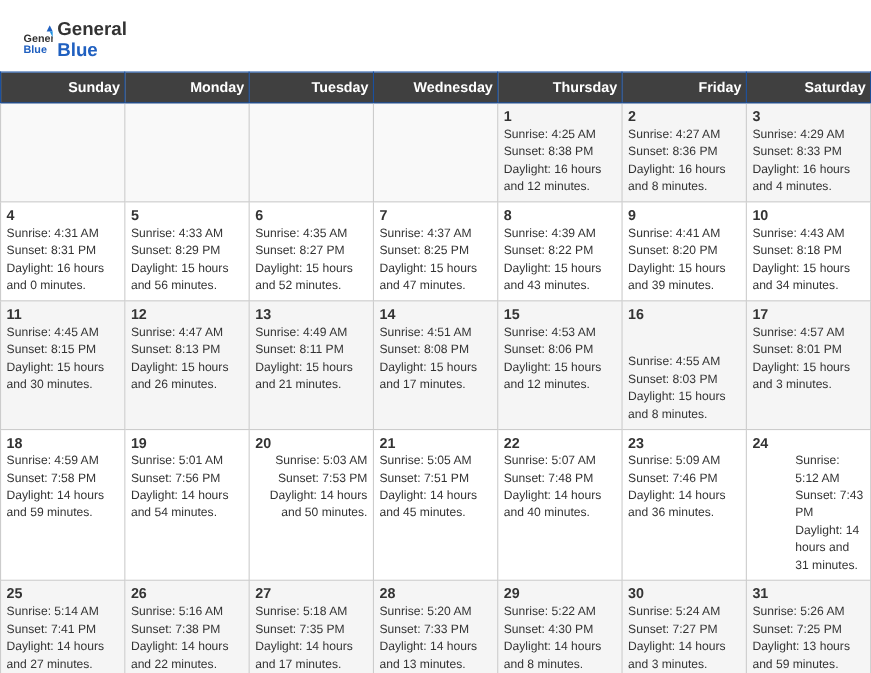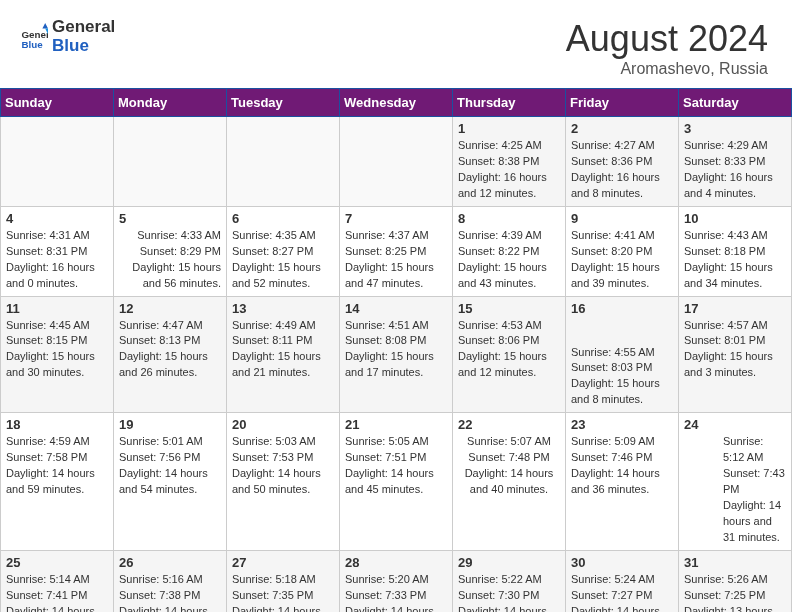--- a/index.html
+++ b/index.html
@@ -36,23 +36,23 @@
     .location {
       font-size: 16px;
       color: #555;
     }
     .calendar-table {
       width: 100%;
       border-collapse: collapse;
       font-size: 11px;
     }
     .calendar-table thead tr th {
-      background-color: #701a75;
+      background-color: #404040;
       color: #fff;
-      text-align: left;
+      text-align: right;
       padding: 6px 4px;
       font-size: 13px;
       font-weight: bold;
       border: 1px solid #1a50a0;
     }
     .calendar-table tbody tr td {
       border: 1px solid #ccc;
       vertical-align: top;
       padding: 4px 5px;
       width: 113px;
@@ -95,24 +95,20 @@
       <text x="2" y="22" font-size="14" font-weight="bold" fill="#333">General</text>
       <text x="2" y="36" font-size="14" font-weight="bold" fill="#2060c0">Blue</text>
       <polygon points="32,8 40,8 36,0" fill="#2060c0"></polygon>
       <polygon points="36,8 40,8 40,16" fill="#1a90e0"></polygon>
     </svg>
     <div style="display:flex; flex-direction:column; line-height:1.1;">
       <span style="font-size:17px; font-weight:bold; color:#333;">General</span>
       <span style="font-size:17px; font-weight:bold; color:#2060c0;">Blue</span>
     </div>
   </div>
-  <div class="title-block">
-    <div class="month-year">August 2024</div>
-    <div class="location">Aromashevo, Russia</div>
-  </div>
 </div>
 
 <table class="calendar-table">
   <thead>
     <tr>
     <th>Sunday</th>
         <th>Monday</th>
         <th>Tuesday</th>
         <th>Wednesday</th>
         <th>Thursday</th>
@@ -147,21 +143,21 @@
       </tr>
       <tr>
         <td>
           <div class="day-number">4</div>
           <div class="day-info" style="white-space: pre-line;">Sunrise: 4:31 AM
 Sunset: 8:31 PM
 Daylight: 16 hours and 0 minutes.</div>
         </td>
         <td>
           <div class="day-number">5</div>
-          <div class="day-info" style="white-space: pre-line; text-align: right;">Sunrise: 4:33 AM
+          <div class="day-info" style="white-space: pre-line;">Sunrise: 4:33 AM
 Sunset: 8:29 PM
 Daylight: 15 hours and 56 minutes.</div>
         </td>
         <td>
           <div class="day-number">6</div>
           <div class="day-info" style="white-space: pre-line;">Sunrise: 4:35 AM
 Sunset: 8:27 PM
 Daylight: 15 hours and 52 minutes.</div>
         </td>
         <td>
@@ -241,33 +237,33 @@
 Daylight: 14 hours and 59 minutes.</div>
         </td>
         <td>
           <div class="day-number">19</div>
           <div class="day-info" style="white-space: pre-line;">Sunrise: 5:01 AM
 Sunset: 7:56 PM
 Daylight: 14 hours and 54 minutes.</div>
         </td>
         <td>
           <div class="day-number">20</div>
-          <div class="day-info" style="white-space: pre-line;">Sunrise: 5:03 AM
+          <div class="day-info" style="white-space: pre-line; text-align: right;">Sunrise: 5:03 AM
 Sunset: 7:53 PM
 Daylight: 14 hours and 50 minutes.</div>
         </td>
         <td>
           <div class="day-number">21</div>
           <div class="day-info" style="white-space: pre-line;">Sunrise: 5:05 AM
 Sunset: 7:51 PM
 Daylight: 14 hours and 45 minutes.</div>
         </td>
         <td>
           <div class="day-number">22</div>
-          <div class="day-info" style="white-space: pre-line; text-align: center;">Sunrise: 5:07 AM
+          <div class="day-info" style="white-space: pre-line;">Sunrise: 5:07 AM
 Sunset: 7:48 PM
 Daylight: 14 hours and 40 minutes.</div>
         </td>
         <td>
           <div class="day-number">23</div>
           <div class="day-info" style="white-space: pre-line;">Sunrise: 5:09 AM
 Sunset: 7:46 PM
 Daylight: 14 hours and 36 minutes.</div>
         </td>
         <td>
@@ -298,21 +294,21 @@
         </td>
         <td>
           <div class="day-number">28</div>
           <div class="day-info" style="white-space: pre-line;">Sunrise: 5:20 AM
 Sunset: 7:33 PM
 Daylight: 14 hours and 13 minutes.</div>
         </td>
         <td>
           <div class="day-number">29</div>
           <div class="day-info" style="white-space: pre-line;">Sunrise: 5:22 AM
-Sunset: 7:30 PM
+Sunset: 4:30 PM
 Daylight: 14 hours and 8 minutes.</div>
         </td>
         <td>
           <div class="day-number">30</div>
           <div class="day-info" style="white-space: pre-line;">Sunrise: 5:24 AM
 Sunset: 7:27 PM
 Daylight: 14 hours and 3 minutes.</div>
         </td>
         <td>
           <div class="day-number">31</div>

